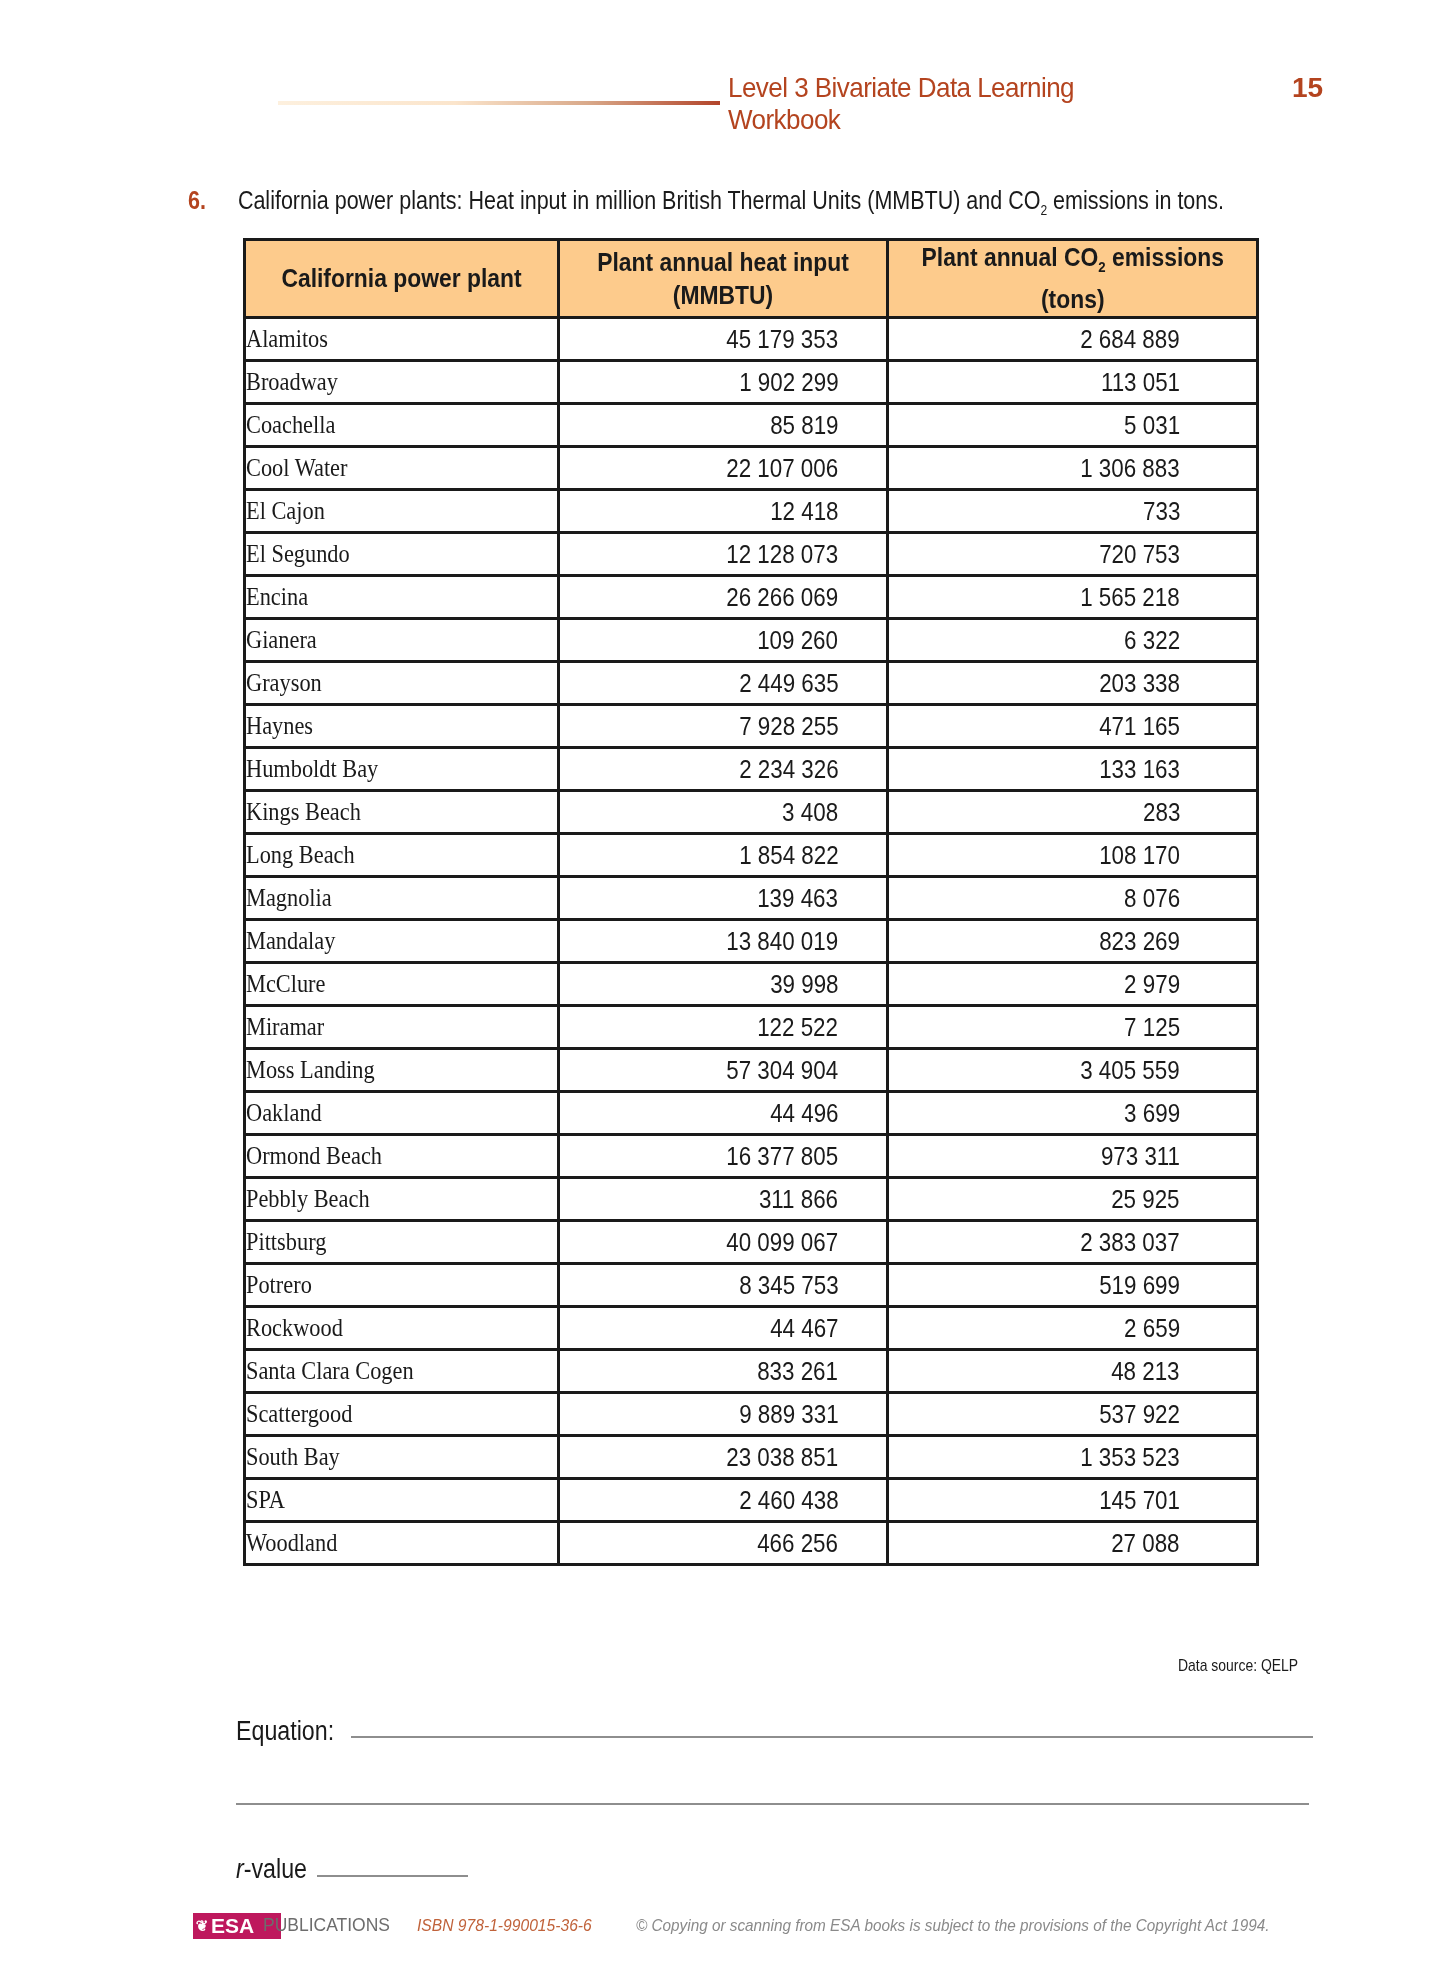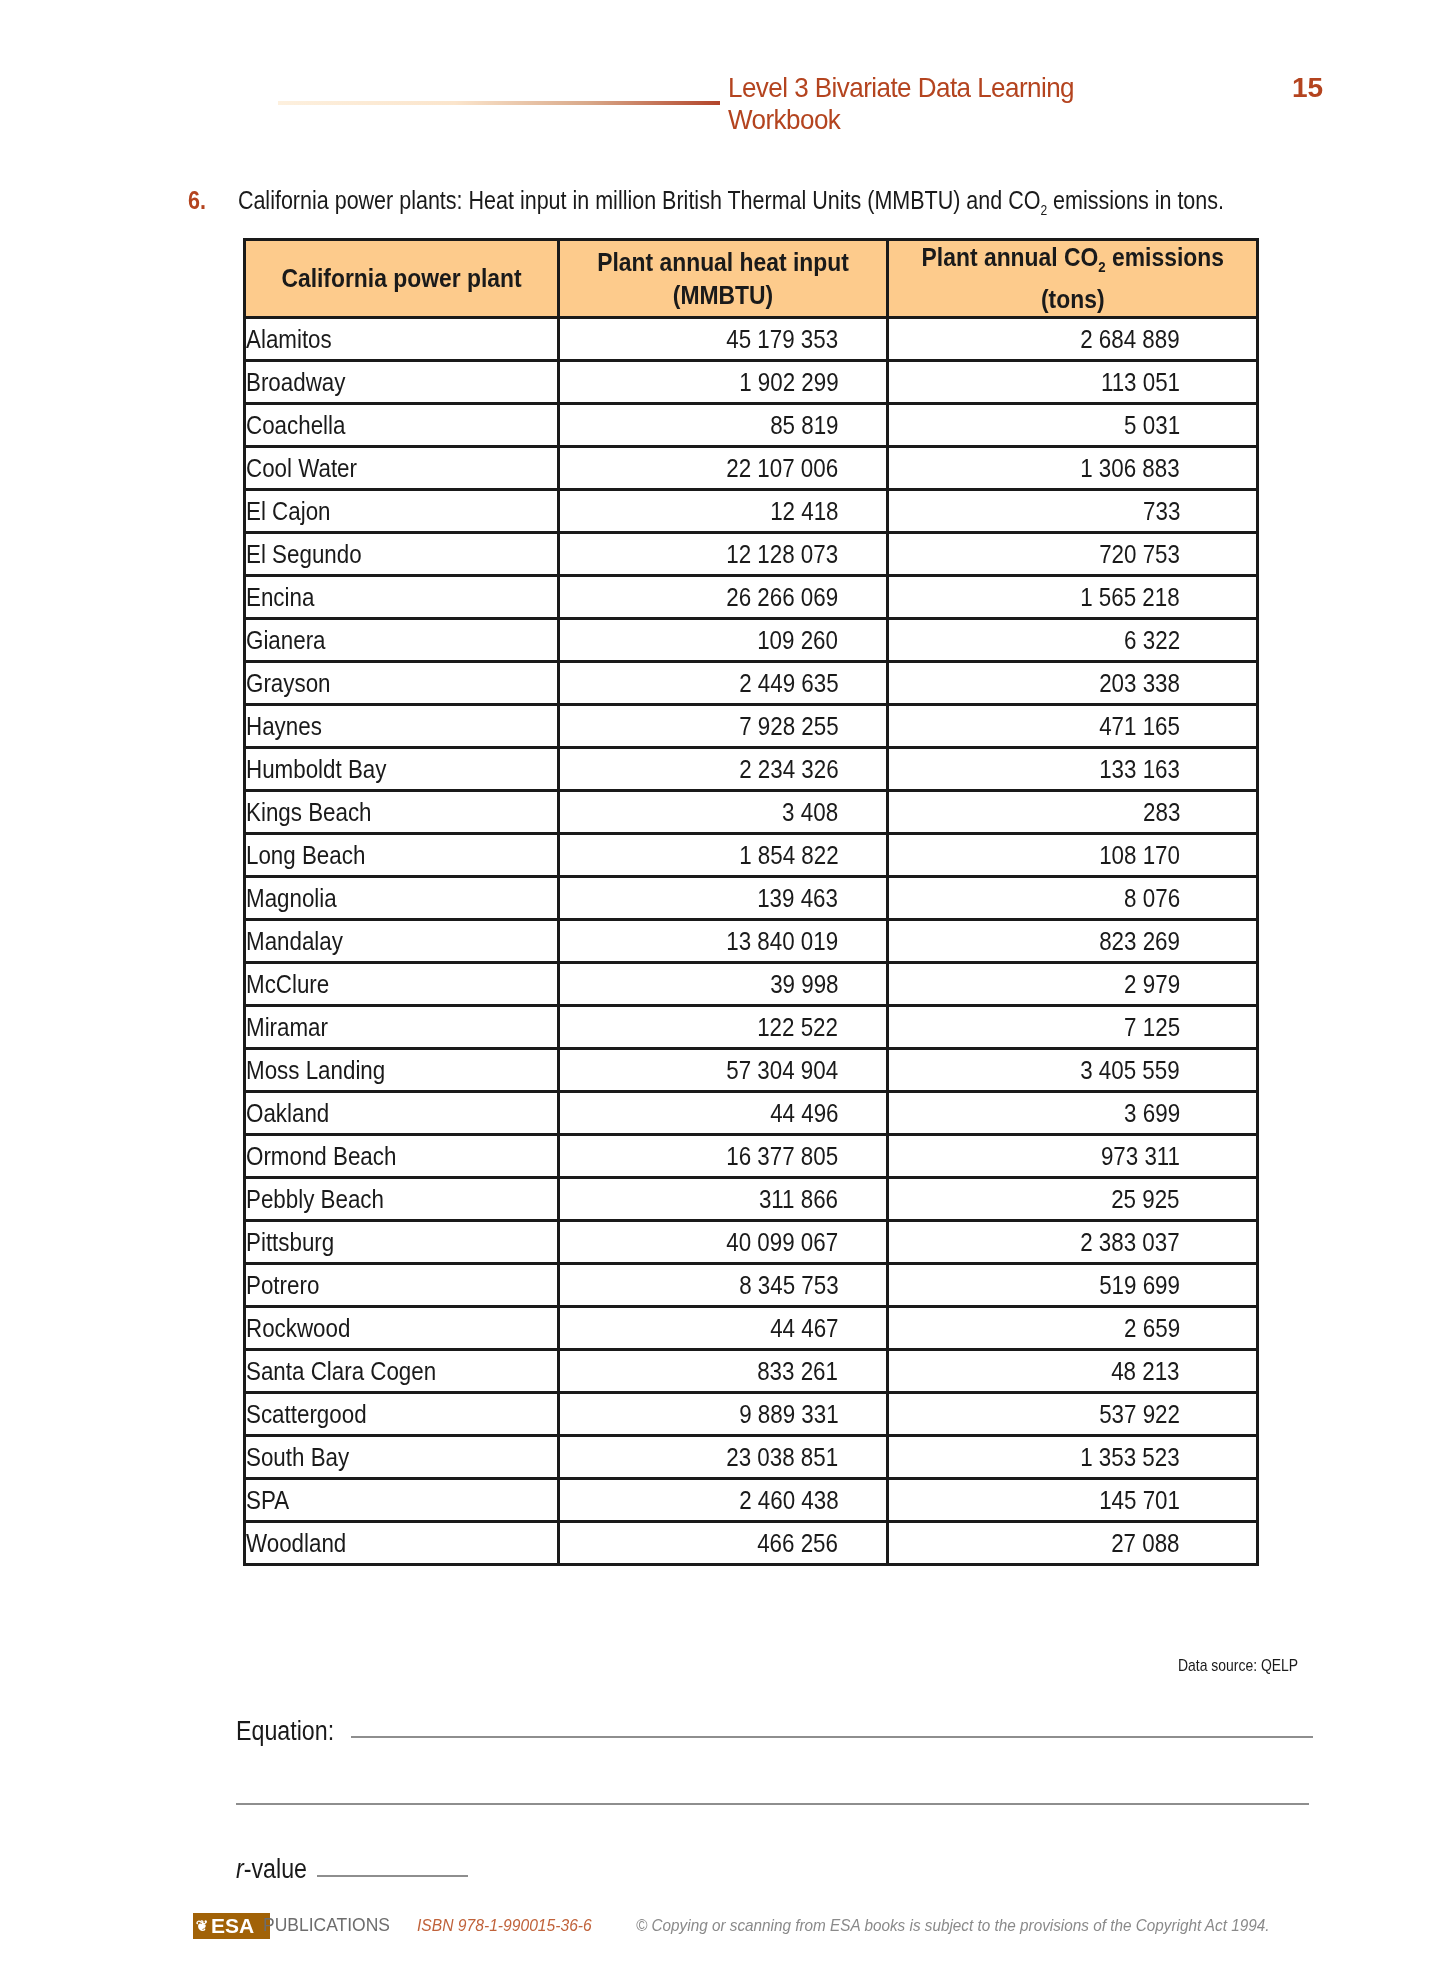--- a/index.html
+++ b/index.html
@@ -22,21 +22,21 @@
   .q-text sub { font-size: 14px; }
 
   
   table.data { position: absolute; top: 238px; left: 243px; width: 1016px; border-collapse: collapse;
                font-family: "Liberation Sans", sans-serif; }
   table.data th, table.data td { border: 3px solid #1a1a1a; padding: 0; }
   table.data th { background: #fdcb8c; height: 70px; font-size: 26px; font-weight: bold; line-height: 33px; text-align: center; }
   table.data th .hd { display: inline-block; transform: scaleX(0.88); }
   table.data td { height: 40px; font-size: 26px; }
   td .cell { display: inline-block; transform: scaleX(0.86); white-space: nowrap; }
-  td.name { padding-left: 13px; }
+  td.name { padding-left: 13px; font-family: Liberation Serif, serif; }
   td.name .cell { transform-origin: left; }
   td.num { text-align: right; }
   td.num .cell { transform-origin: right; }
   td.num.c1 { padding-right: 48px; }
   td.num.c2 { padding-right: 76px; }
   col.c0 { width: 315px; } col.c1 { width: 330px; } col.c2 { width: 371px; }
 
   .source { position: absolute; top: 1656px; left: 1178px; font-size: 17px; font-family: "Liberation Sans", sans-serif;
             transform: scaleX(0.82); transform-origin: left; white-space: nowrap; }
 
@@ -45,21 +45,21 @@
               transform: scaleX(0.86); transform-origin: left; }
   .eq-line { position: absolute; top: 1734px; left: 351px; width: 958px; height: 0; border: none; border-bottom: 2px solid #8e8e8e; background: transparent; }
   .eq-line2 { position: absolute; top: 1803px; left: 236px; width: 1073px; height: 0; border-bottom: 2px solid #8e8e8e; }
   .r-label { position: absolute; top: 1854px; left: 236px; font-size: 27px; font-family: "Liberation Sans", sans-serif;
              transform: scaleX(0.86); transform-origin: left; }
   .r-label i { font-style: italic; }
   .r-line { position: absolute; top: 1873px; left: 317px; width: 147px; height: 0; border: none; border-bottom: 2px solid #8e8e8e; background: transparent; }
 
   
   .footer { position: absolute; top: 1913px; left: 193px; height: 30px; white-space: nowrap; }
-  .esa-box { position: absolute; left: 0; top: 0; width: 77px; height: 26px; background: #a16207; color: #fff;
+  .esa-box { position: absolute; left: 0; top: 0; width: 88px; height: 26px; background: #be185d; color: #fff;
              font-weight: bold; font-size: 21px; line-height: 26px; font-family: "Liberation Sans", sans-serif; }
   .esa-box .leaf { display: inline-block; width: 18px; text-align: center; font-size: 15px; vertical-align: top; }
   .esa-pub { position: absolute; left: 70px; top: 1px; font-size: 19px; color: #6d6d6d; font-family: "Liberation Sans", sans-serif;
              transform: scaleX(0.92); transform-origin: left; }
   .isbn { position: absolute; left: 224px; top: 3px; font-size: 17px; font-style: italic; color: #c0623a;
           font-family: "Liberation Sans", sans-serif; transform: scaleX(0.92); transform-origin: left; }
   .copy { position: absolute; left: 443px; top: 3px; font-size: 17px; font-style: italic; color: #8a8a8a;
           font-family: "Liberation Sans", sans-serif; transform: scaleX(0.9); transform-origin: left; }
 </style>
 </head>

